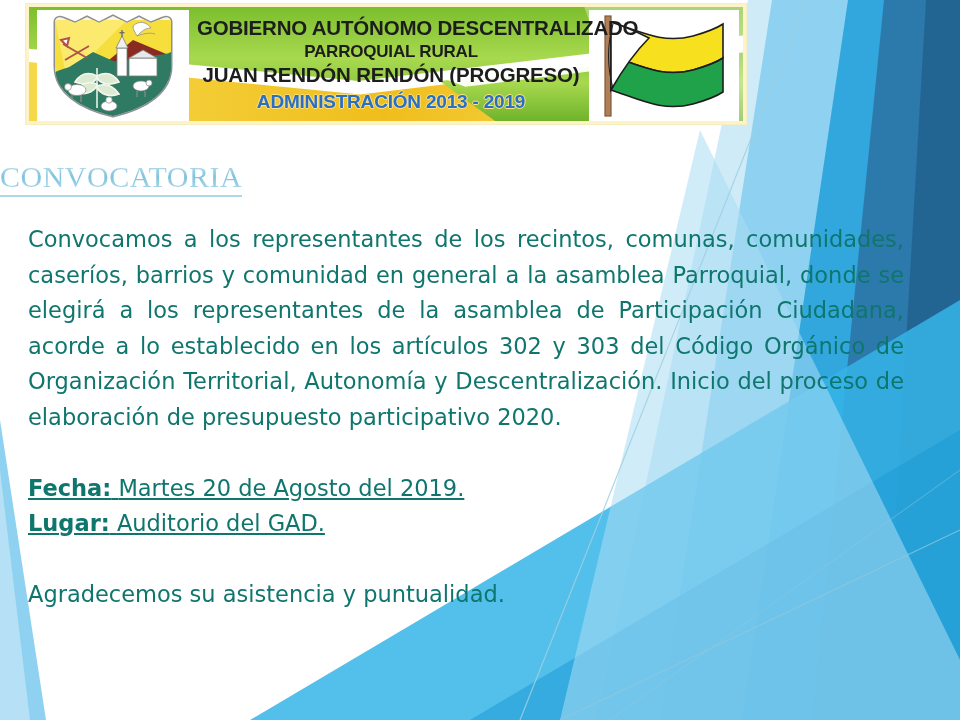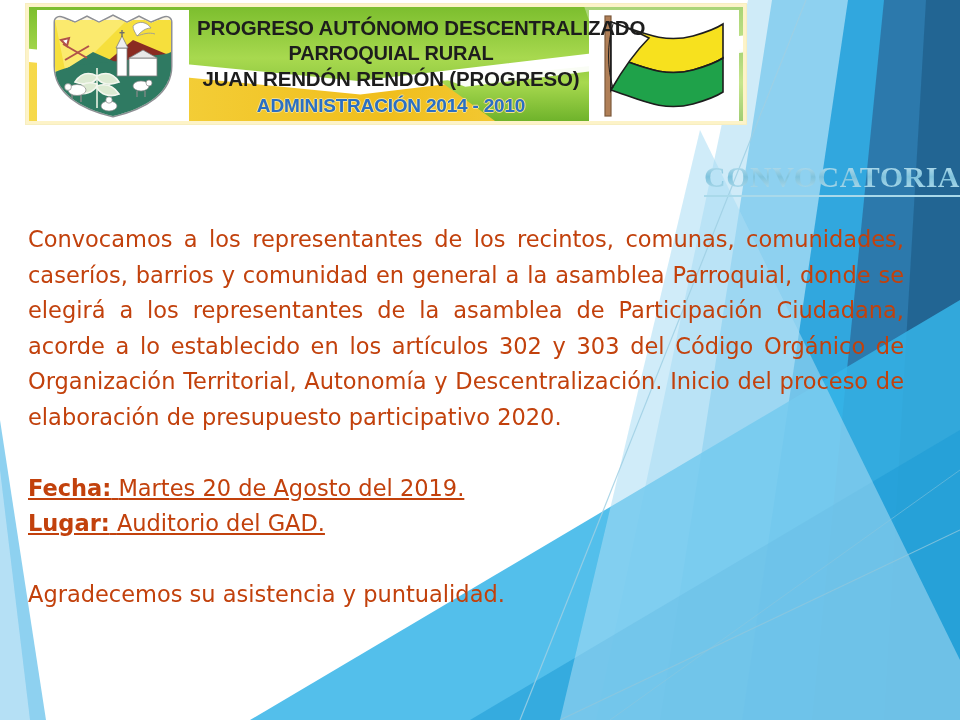--- a/index.html
+++ b/index.html
@@ -84,40 +84,39 @@
   }
   .banner-line {
     font-weight: bold;
     color: #1d1d1d;
     letter-spacing: -0.2px;
     line-height: 1.26;
     font-size: 20.5px;
     white-space: nowrap;
   }
   .banner-line.l1 { font-size: 20.5px; }
-  .banner-line.l2 { font-size: 20px; }
+  .banner-line.l2 { font-size: 17px; }
   .banner-line.l3 { font-size: 20.5px; }
   .banner-line.l4 {
     font-size: 19px;
     color: #2a6fc4;
     margin-top: 2px;
     text-shadow:
        1px 0 0 #f6e08a, -1px 0 0 #f6e08a,
        0 1px 0 #f6e08a, 0 -1px 0 #f6e08a;
   }
 
   
   .title {
     position: absolute;
     left: 0;
     right: 0;
     top: 160px;
-    text-align: right;
+    text-align: left;
     z-index: 5;
-    font-weight: bold;
   }
   .title-text {
     display: inline-block;
     font-family: "Liberation Serif", serif;
     font-size: 30px;
     letter-spacing: 0.5px;
     color: #9fd3e6;
     background: linear-gradient(180deg, #cfe9f3 0%, #7fc3dd 48%, #bfe2ef 100%);
     -webkit-background-clip: text;
     background-clip: text;
@@ -126,21 +125,21 @@
     padding-bottom: 1px;
   }
 
   
   .body-area {
     position: absolute;
     left: 28px;
     top: 222px;
     width: 876px;
     z-index: 5;
-    color: #c2410c;
+    color: #0f766e;
     font-family: "DejaVu Sans", sans-serif;
   }
   .para {
     font-size: 22.5px;
     line-height: 35.5px;
     text-align: justify;
     text-justify: inter-word;
     margin: 0;
   }
   .detail-list {
@@ -282,24 +281,24 @@
 
             <g fill="#ffffff" stroke="#9a9a9a" stroke-width="0.9">
               <path d="M96 16 C102 10 110 12 114 18 C108 18 104 22 100 26 C98 22 96 20 96 16 Z"></path>
               <path d="M100 26 C106 24 112 22 118 24" fill="none"></path>
             </g>
           </g>
         </svg>
       </div>
 
       <div class="banner-text">
-        <div class="banner-line l1">PROGRESO AUTÓNOMO DESCENTRALIZADO</div>
+        <div class="banner-line l1">GOBIERNO AUTÓNOMO DESCENTRALIZADO</div>
         <div class="banner-line l2">PARROQUIAL RURAL</div>
         <div class="banner-line l3">JUAN RENDÓN RENDÓN (PROGRESO)</div>
-        <div class="banner-line l4">ADMINISTRACIÓN 2014 - 2010</div>
+        <div class="banner-line l4">ADMINISTRACIÓN 2013 - 2019</div>
       </div>
 
       <div class="flag-box">
         <svg viewBox="0 0 150 112" xmlns="http://www.w3.org/2000/svg">
           <rect x="0" y="0" width="150" height="112" fill="#ffffff"></rect>
 
           <rect x="16" y="6" width="6" height="100" fill="#b07f57" stroke="#7d5a3c" stroke-width="1.2"></rect>
 
           <path d="M22 12 C52 22 74 34 104 26 C118 22 128 18 134 14 L134 48
                    C128 52 118 56 104 60 C74 68 52 56 22 46 Z" fill="#F7E11E" stroke="#1d1d1d" stroke-width="1.6"></path>

